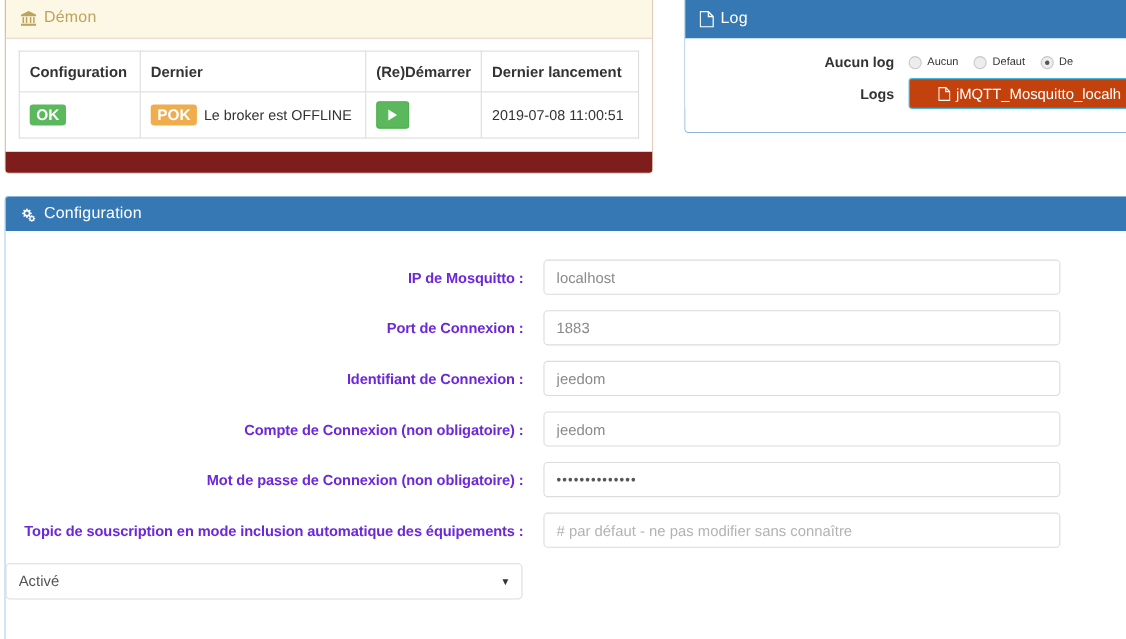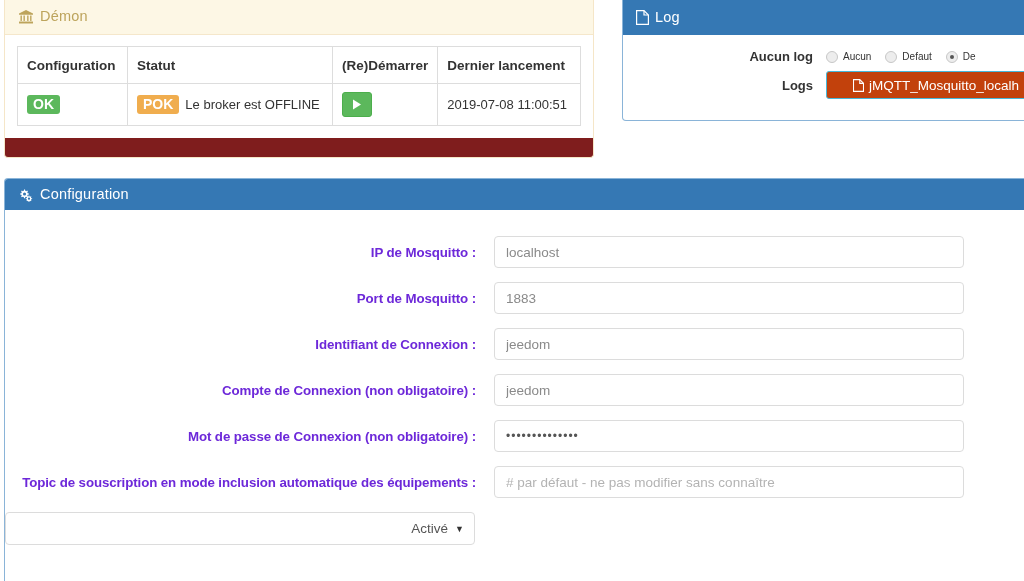--- a/index.html
+++ b/index.html
@@ -194,21 +194,20 @@
     width: 470px; height: 33px;
     border: 1px solid #dcdcdc;
     border-radius: 4px;
     padding: 6px 26px 6px 11px;
     font-size: 13.5px;
     color: #555;
     background: #fff;
     font-family: "Liberation Sans", sans-serif;
     -webkit-appearance: none; -moz-appearance: none; appearance: none;
     outline: none;
-    text-align: right;
   }
   .caret {
     position: absolute; right: 11px; top: 50%;
     transform: translateY(-50%);
     pointer-events: none;
     color: #333; font-size: 9px; line-height: 1;
   }
   .gear-icon svg, .doc-icon svg { display:block; }
 </style>
 </head>
@@ -228,21 +227,21 @@
           <rect x="0" y="13.2" width="16" height="2.2"></rect>
         </svg>
       </span>
       <span>Démon</span>
     </div>
     <div class="panel-body">
       <table class="daemon">
         <thead>
           <tr>
             <th class="col-conf">Configuration</th>
-            <th class="col-stat">Statut</th>
+            <th class="col-stat">Dernier</th>
             <th class="col-restart">(Re)Démarrer</th>
             <th class="col-last">Dernier lancement</th>
           </tr>
         </thead>
         <tbody>
           <tr>
             <td>
               <span class="label-badge label-success">OK</span>
             </td>
             <td>
@@ -325,21 +324,21 @@
     <div class="panel-body">
 
       <div class="form-row">
         <div class="cfg-label">IP de Mosquitto :</div>
         <div class="cfg-control">
           <input class="cfg-input" type="text" value="localhost" style="">
         </div>
       </div>
 
       <div class="form-row">
-        <div class="cfg-label">Port de Mosquitto :</div>
+        <div class="cfg-label">Port de Connexion :</div>
         <div class="cfg-control">
           <input class="cfg-input" type="text" value="1883" style="">
         </div>
       </div>
 
       <div class="form-row">
         <div class="cfg-label">Identifiant de Connexion :</div>
         <div class="cfg-control">
           <input class="cfg-input" type="text" value="jeedom" style="">
         </div>

